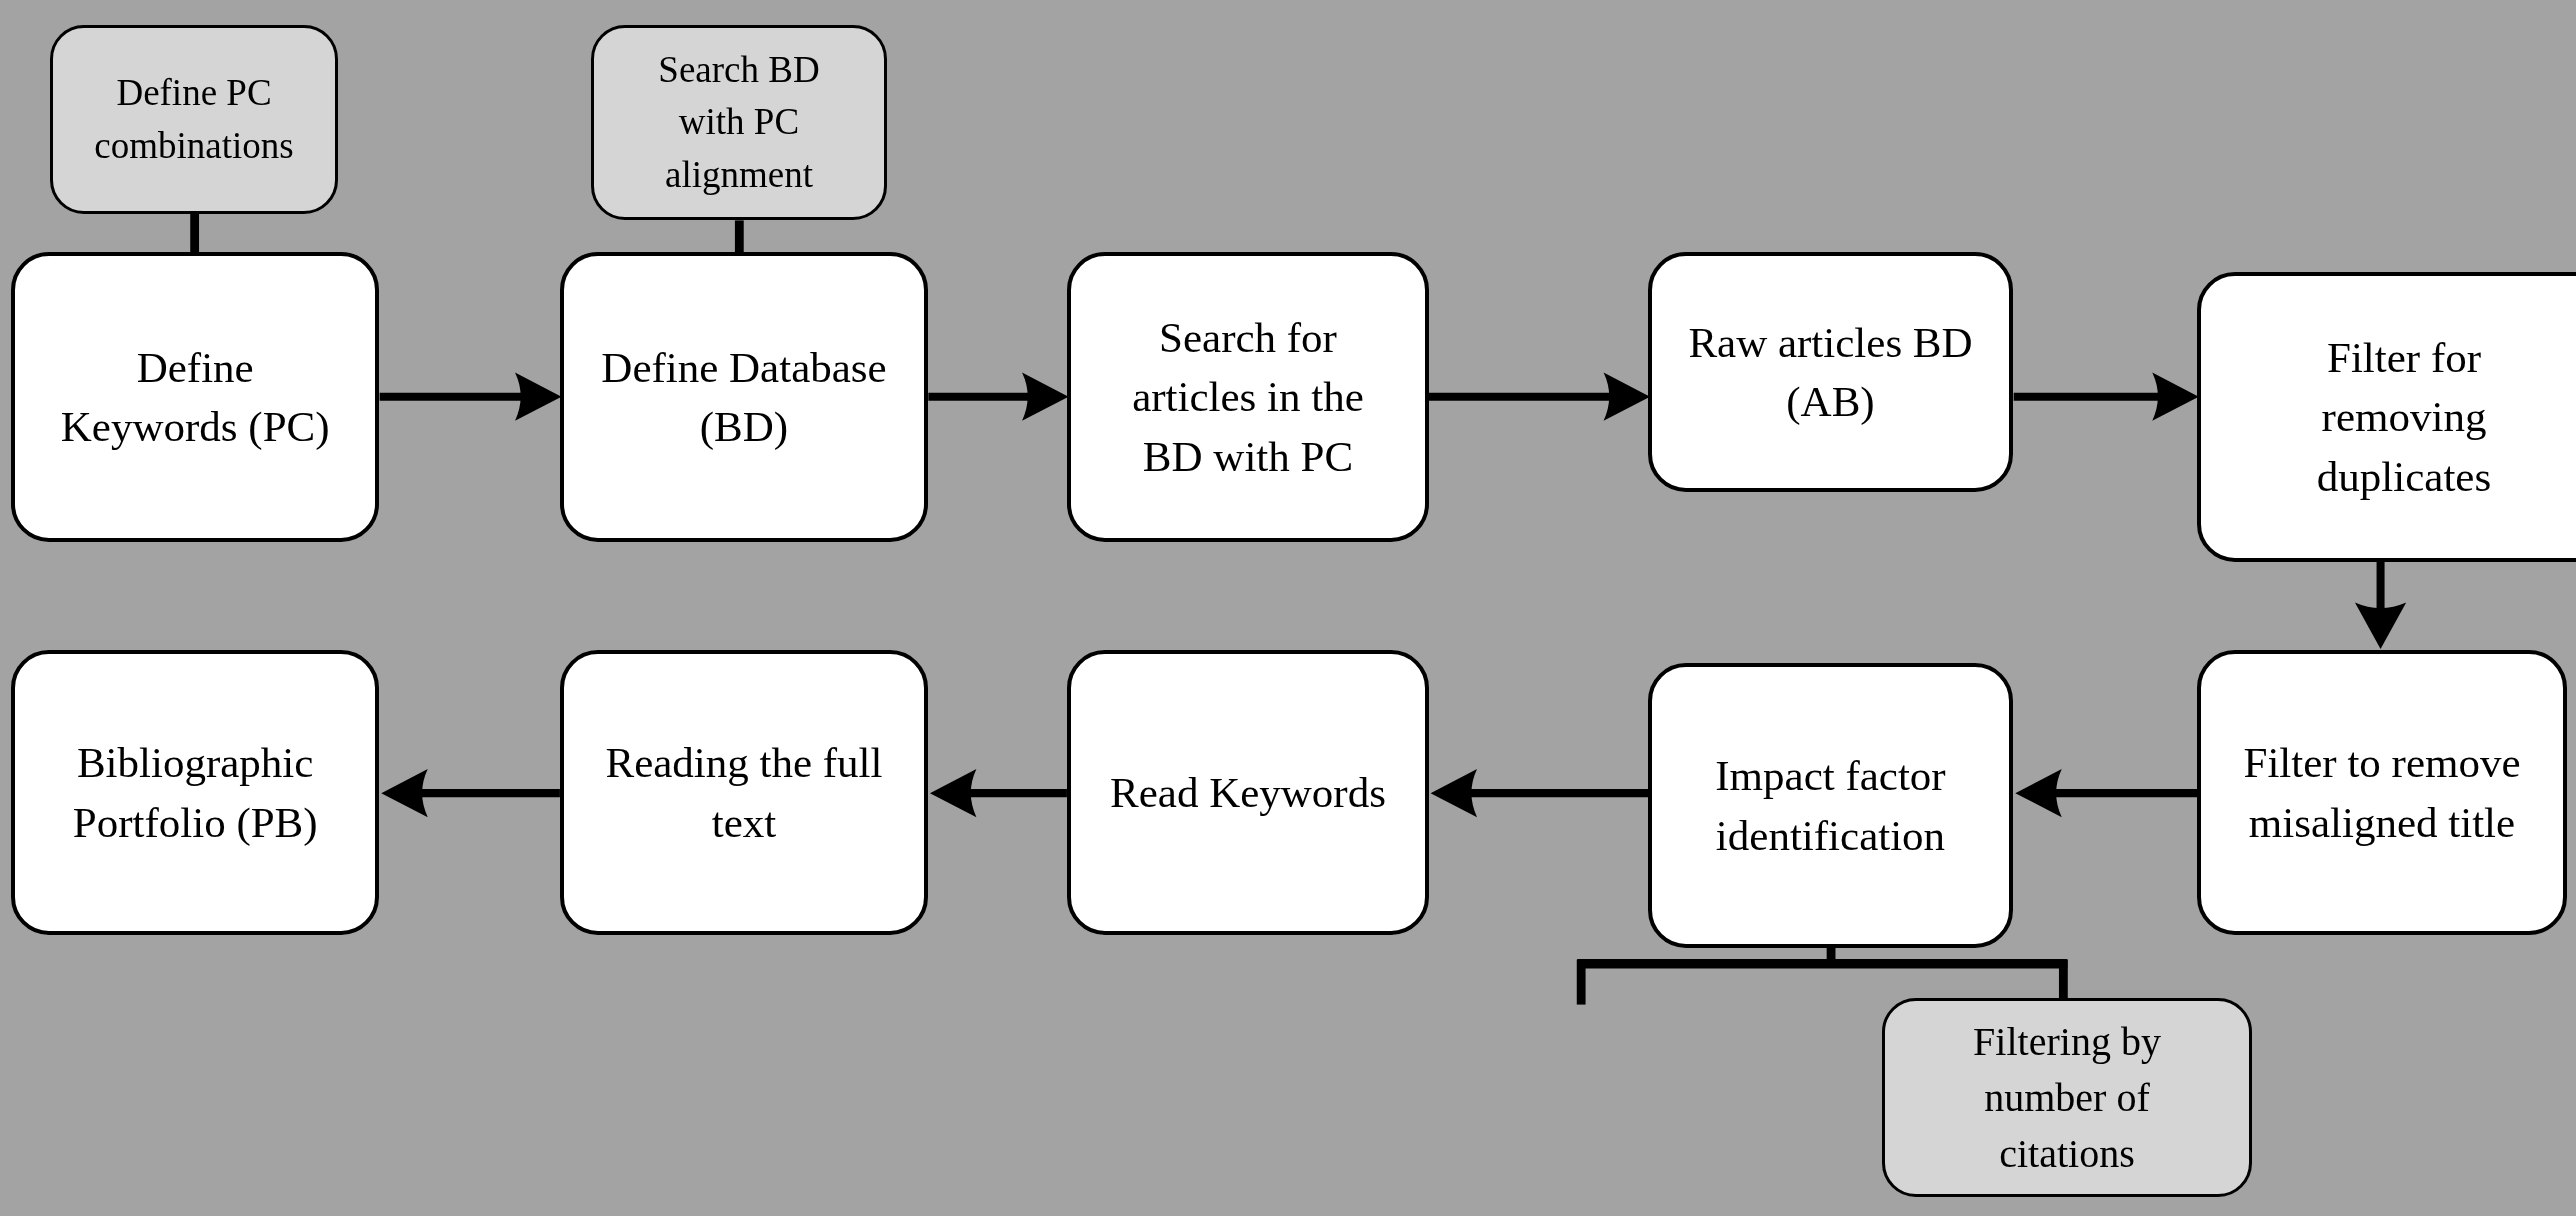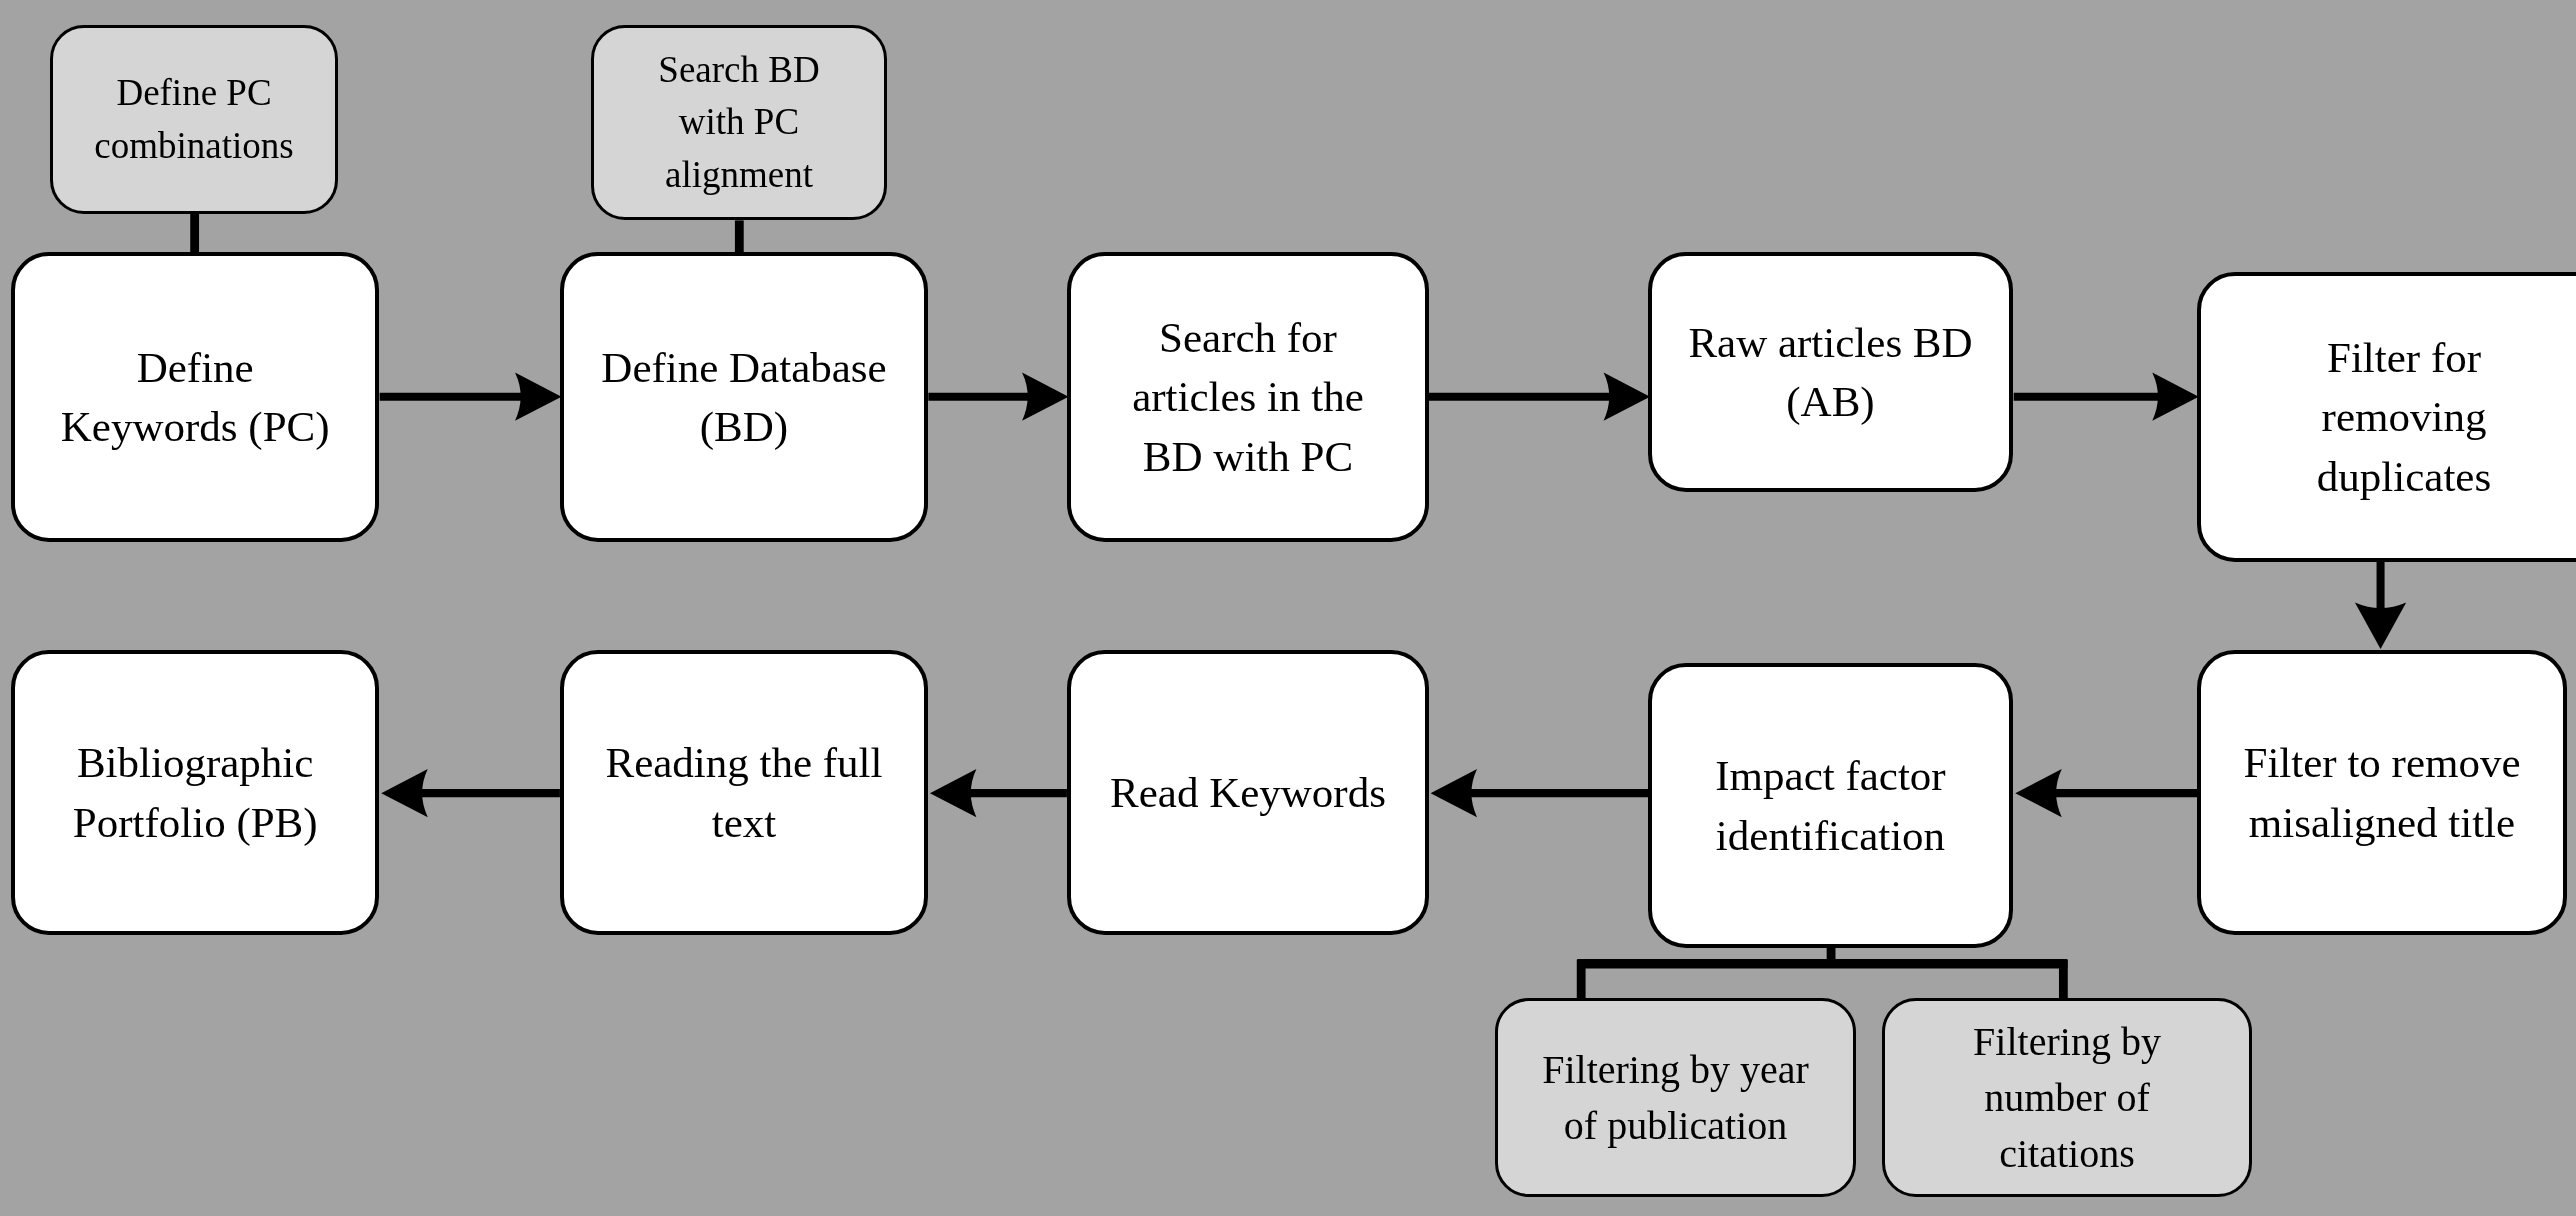--- a/index.html
+++ b/index.html
@@ -142,21 +142,19 @@
 identification</div>
 
   <div class="node" style="left:1067px; top:650px; width:362px; height:285px;">Read Keywords</div>
 
   <div class="node" style="left:560px; top:650px; width:368px; height:285px;">Reading the full
 text</div>
 
   <div class="node" style="left:11.2px; top:650px; width:368px; height:285px;">Bibliographic
 Portfolio (PB)</div>
 
-  <div class="node annotation bottom" style="left:1495px; top:998px; width:361px; height:199px;">Filtering by year
-of publication</div>
 
   <div class="node annotation bottom" style="left:1882px; top:998px; width:370px; height:199px;">Filtering by
 number of
 citations</div>
 
 </div>
 
 
 </body></html>

